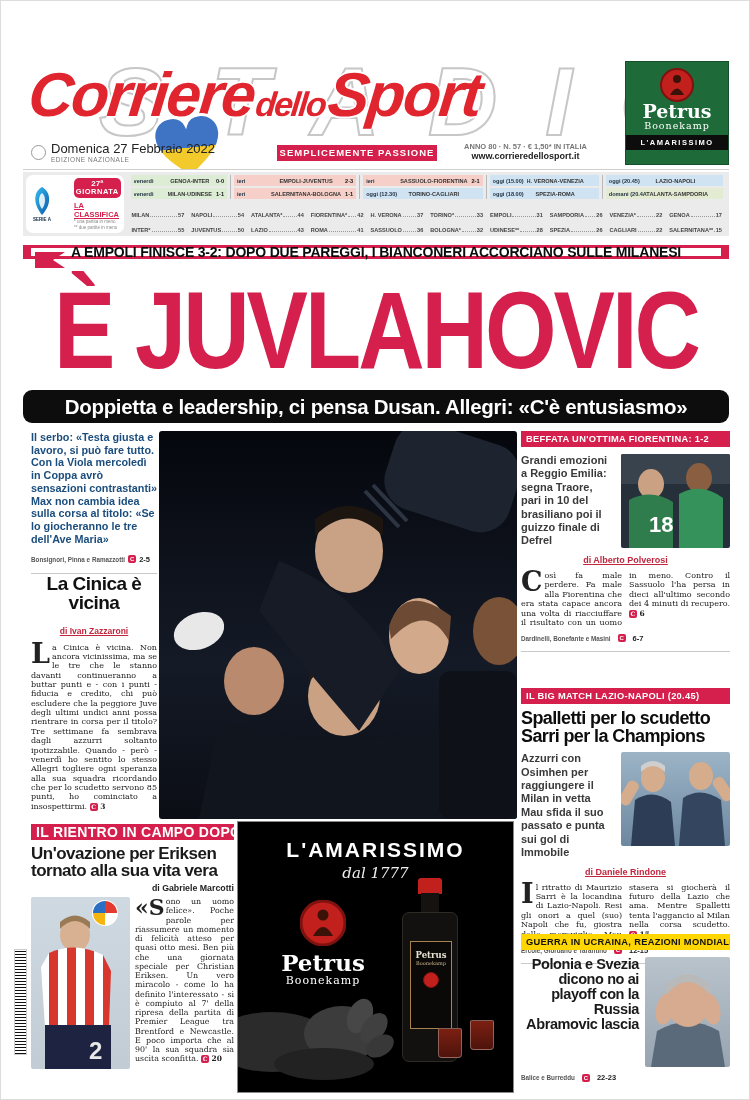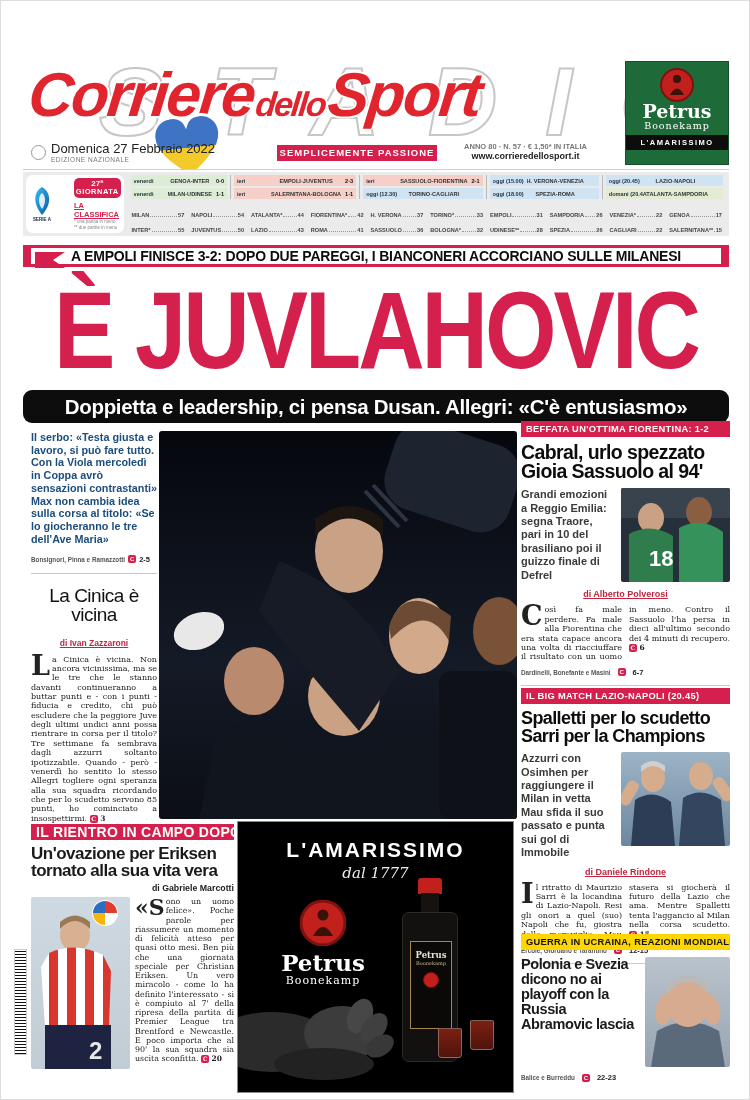--- a/index.html
+++ b/index.html
@@ -63,21 +63,21 @@
   .fx.today { background:#cfe3f2; } .fx.tomorrow { background:#e3ecd3; }
   .stgrid { margin-top:4px; flex:1; display:grid; grid-auto-flow:column;
             grid-template-rows:repeat(2,1fr); grid-template-columns:repeat(10,1fr);
             column-gap:7px; padding:0 4px; }
   .stcell { display:flex; align-items:flex-end; font-size:5.6px; color:#444; }
   .stcell .stn { font-weight:800; white-space:nowrap; }
   .stcell .stl { flex:1; border-bottom:1px dotted #999; margin:0 1px 1px; }
   .stcell .stp { font-weight:800; }
 
   
-  .kicker { position:absolute; left:22px; right:20px; top:244px; height:22px; background:#d51f4c; }
+  .kicker { position:absolute; left:22px; right:20px; top:244px; height:14px; background:#d51f4c; }
   .kickerbox { position:absolute; left:8px; right:8px; top:3px; bottom:3px; background:#fff;
                display:flex; align-items:center; justify-content:center; }
   .pennant { position:absolute; left:4px; top:4px; width:30px; height:16px; background:#d51f4c;
              clip-path:polygon(0 0,100% 0,60% 50%,100% 100%,0 100%); }
   .kicker .ktext { font-size:14px; font-weight:800; letter-spacing:-.2px; color:#0d0d0d; }
   .megahead { position:absolute; left:22px; right:20px; top:272px; height:114px; display:flex;
               align-items:center; justify-content:center; }
   .megahead span { font-size:92px; font-weight:900; letter-spacing:-3px; color:#d51f4c;
                    transform:scaleY(1.18); transform-origin:center; white-space:nowrap; }
   .subhead { position:absolute; left:22px; right:20px; top:389px; height:33px; background:#0d0d0d;
@@ -86,53 +86,53 @@
 
   
   .leftcol { position:absolute; left:30px; top:430px; width:126px; }
   .bluequote { color:#1b4d7d; font-weight:800; font-size:10.8px; line-height:1.18; }
   .bylinerow { display:flex; align-items:center; gap:3px; margin-top:9px; font-size:6.3px;
                font-weight:700; color:#555; }
   .pagechip { display:inline-block; background:#d51f4c; color:#fff; width:8px; height:8px;
               border-radius:2px; font-size:6px; font-weight:800; line-height:8px; text-align:center; }
   .pages { font-size:7.5px; font-weight:800; color:#222; }
   .divider { border-top:1px solid #c9c9c9; margin:9px 0 0; }
-  .zaz-title { margin-top:12px; text-align:center; font-size:19px; font-weight:400; line-height:1.0;
+  .zaz-title { text-align:center; font-size:19px; font-weight:700; line-height:1.0;
                letter-spacing:-.5px; color:#111; }
   .zaz-byline { margin-top:14px; text-align:center; font-size:8.5px; font-weight:800; color:#c0273f;
                 text-decoration:underline; }
   .serifbody { margin-top:7px; font-family:"DejaVu Serif", serif; font-size:8px; line-height:1.17;
                text-align:justify; color:#222; }
   .dropcap { float:left; font-weight:700; font-size:27px; line-height:22px; padding-right:2px; }
   .endchip { white-space:nowrap; }
 
   .mainphoto { position:absolute; left:158px; top:430px; width:358px; height:388px; border-radius:3px;
                overflow:hidden; }
 
   .rightcol { position:absolute; left:520px; width:209px; }
-  .s1 { top:420px; } .s2 { top:687px; } .s3 { top:933px; }
+  .s1 { top:430px; } .s2 { top:687px; } .s3 { top:933px; }
   .tag { height:16px; background:#d51f4c; color:#fff; font-size:9.3px; font-weight:800;
          letter-spacing:.3px; line-height:16px; padding-left:5px; white-space:nowrap; overflow:hidden; }
   .tag.yellow { background:#ffd600; color:#111; }
   .sechead { margin-top:6px; font-size:19.5px; font-weight:800; line-height:.98;
              letter-spacing:-.6px; color:#0d0d0d; }
   .secrow { display:flex; margin-top:7px; gap:6px; }
   .standfirst { width:94px; font-size:11px; font-weight:600; line-height:1.22; color:#3a3a3a; }
   .secphoto { flex:1; height:94px; border-radius:2px; overflow:hidden; }
   .secbyline { margin-top:7px; text-align:center; font-size:9px; font-weight:800; color:#c0273f;
                text-decoration:underline; }
   .twocol { margin-top:6px; columns:2; column-gap:7px; font-family:"DejaVu Serif", serif;
             font-size:8px; line-height:1.18; text-align:justify; color:#222; }
   .footline { display:flex; align-items:center; gap:7px; margin-top:6px; font-size:6.3px;
               font-weight:700; color:#555; }
   .secdivider { border-top:1px solid #c9c9c9; margin-top:8px; }
 
   
   .ukrow { display:flex; margin-top:7px; gap:6px; }
-  .ukhead { width:118px; font-size:14.5px; font-weight:800; line-height:1.04; letter-spacing:-.4px; }
+  .ukhead { width:118px; font-size:14.5px; font-weight:800; line-height:1.04; letter-spacing:-.4px;text-align:right; }
   .ukphoto { flex:1; height:110px; border-radius:2px; overflow:hidden; }
 
   
   .eriksen { position:absolute; left:30px; top:823px; width:203px; }
   .er-head { margin-top:5px; font-size:17px; font-weight:800; line-height:1.0; letter-spacing:-.5px; }
   .er-byline { margin-top:4px; text-align:right; font-size:8.8px; font-weight:800; color:#222; }
   .er-row { display:flex; gap:5px; margin-top:4px; }
   .er-photo { width:99px; height:172px; overflow:hidden; border-radius:2px; }
   .er-text { flex:1; font-family:"DejaVu Serif", serif; font-size:7.9px; line-height:1.17;
              text-align:justify; color:#222; }
@@ -466,21 +466,20 @@
       <path d="M120 130 Q200 160 240 240 L200 300 Q140 230 100 180 Z" fill="#161b26"></path>
       <rect x="280" y="240" width="78" height="148" rx="12" fill="#0e1118"></rect>
       <ellipse cx="40" cy="200" rx="26" ry="18" fill="#e8e8e8" transform="rotate(-20 40 200)"></ellipse>
       <line x1="206" y1="60" x2="240" y2="96" stroke="#2e3542" stroke-width="4"></line>
       <line x1="214" y1="54" x2="248" y2="90" stroke="#2e3542" stroke-width="4"></line>
     </svg>
   </div>
 
   <div class="rightcol s1">
     <div class="tag">BEFFATA UN'OTTIMA FIORENTINA: 1-2</div>
-    <div class="sechead">Cabral, urlo spezzato Gioia Sassuolo al 94'</div>
     <div class="secrow">
       <div class="standfirst">Grandi emozioni a Reggio Emilia: segna Traore, pari in 10 del brasiliano poi il guizzo finale di Defrel</div>
       <div class="secphoto">
         <svg width="110" height="94" viewBox="0 0 110 94">
           <rect width="110" height="94" fill="#26303a"></rect>
           <rect x="0" y="0" width="110" height="30" fill="#39434e"></rect>
           <ellipse cx="30" cy="30" rx="13" ry="15" fill="#caa183"></ellipse>
           <ellipse cx="78" cy="24" rx="13" ry="15" fill="#8a5e40"></ellipse>
           <path d="M8 46 Q30 34 52 48 L52 94 L8 94 Z" fill="#2f7d4c"></path>
           <path d="M58 40 Q80 28 102 44 L102 94 L58 94 Z" fill="#35925a"></path>

